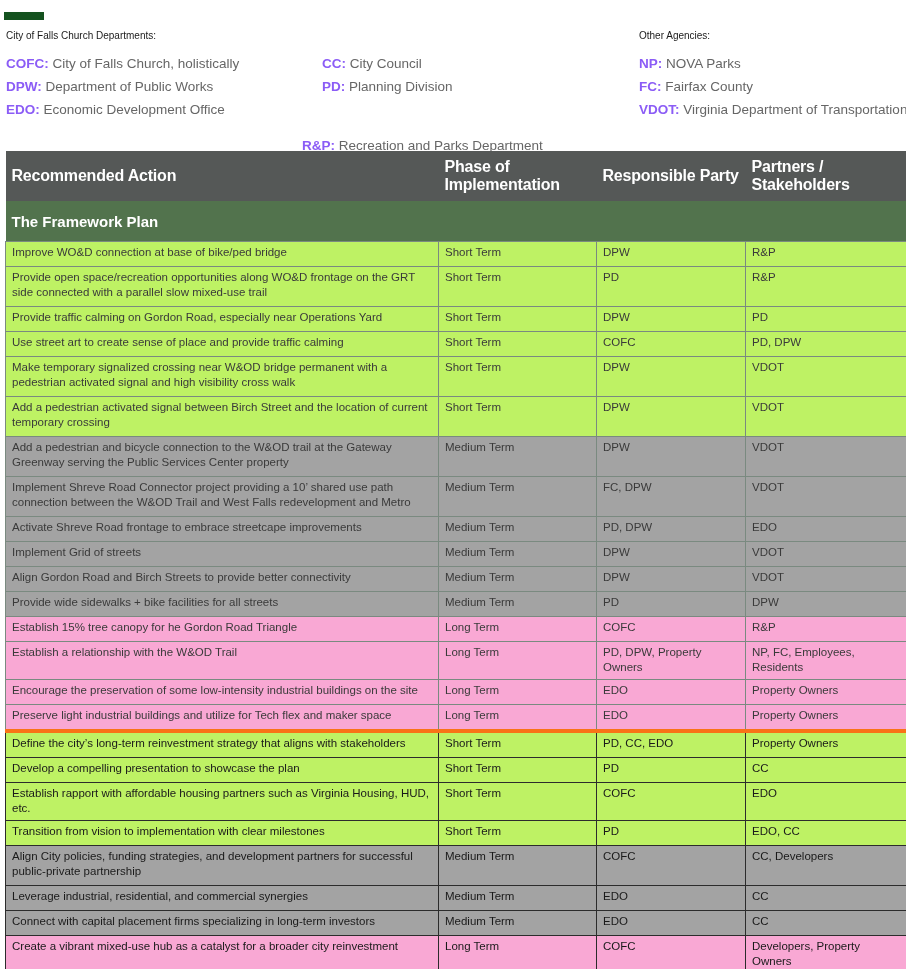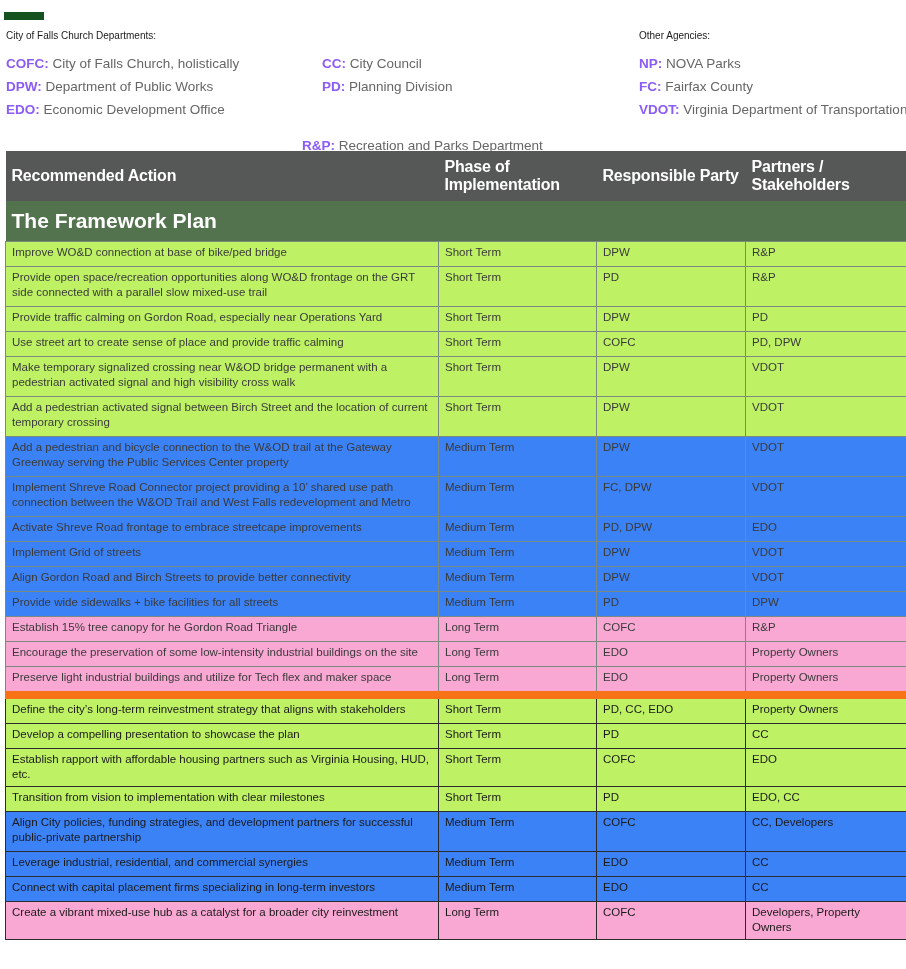--- a/index.html
+++ b/index.html
@@ -9,27 +9,27 @@
   .legend-heading { position: absolute; font-weight: normal; color: #1a1a1a; font-size: 10px; }
   .legend-item { position: absolute; color: #666; white-space: nowrap; }
   .legend-item .abbr { font-weight: bold; color: #8b5cf6; }
 
   table.plan { position: absolute; left: 5px; top: 151px; width: 901px; border-collapse: collapse; table-layout: fixed; font-family: "Liberation Sans", sans-serif; font-size: 11.5px; }
   table.plan col.c1 { width: 433px; }
   table.plan col.c2 { width: 158px; }
   table.plan col.c3 { width: 149px; }
   table.plan col.c4 { width: 161px; }
   .hdr th { background: #555857; color: #ffffff; font-weight: normal; text-align: left; height: 50px; padding: 0 6px; font-size: 16px; font-weight: bold; letter-spacing: -0.2px; }
-  .section td { background: #52734d; color: #ffffff; font-weight: bold; font-size: 21px; height: 40px; padding: 0 6px; }
+  .section td { background: #52734d; color: #ffffff; font-weight: bold; font-size: 15px; height: 40px; padding: 0 6px; }
   table.plan td.cell { border: 1px solid #7a8a80; padding: 3px 6px 4px 6px; vertical-align: top; color: #3a3a3a; line-height: 15px; }
   tr.short td.cell { background: #bef264; }
-  tr.medium td.cell { background: #3b82f6; }
+  tr.medium td.cell { background: #a3a3a3; }
   tr.long td.cell { background: #f9a8d4; }
   tr.group2 td.cell { border-color: #2c2c2c; color: #1a1a1a; }
-  tr.group2-first td.cell { border-top: 8px solid #f97316; }
+  tr.group2-first td.cell { border-top: 4px solid #f97316; }
   tr.h1 td.cell { height: 17px; }
   tr.h2 td.cell { height: 32px; }
 </style>
 </head>
 <body>
 
 <div class="accent-bar"></div>
 
 <div class="legend">
   <div class="legend-heading" style="left:0; top:0;">City of Falls Church Departments:</div>
@@ -139,20 +139,26 @@
         <td class="cell">PD</td>
         <td class="cell">DPW</td>
       </tr>
       <tr class="long h1">
         <td class="cell">Establish 15% tree canopy for he Gordon Road Triangle</td>
         <td class="cell">Long Term</td>
         <td class="cell">COFC</td>
         <td class="cell">R&amp;P</td>
       </tr>
       <tr class="long h1">
+        <td class="cell">Establish a relationship with the W&amp;OD Trail</td>
+        <td class="cell">Long Term</td>
+        <td class="cell">PD, DPW, Property Owners</td>
+        <td class="cell">NP, FC, Employees, Residents</td>
+      </tr>
+      <tr class="long h1">
         <td class="cell">Encourage the preservation of some low-intensity industrial buildings on the site</td>
         <td class="cell">Long Term</td>
         <td class="cell">EDO</td>
         <td class="cell">Property Owners</td>
       </tr>
       <tr class="long h1">
         <td class="cell">Preserve light industrial buildings and utilize for Tech flex and maker space</td>
         <td class="cell">Long Term</td>
         <td class="cell">EDO</td>
         <td class="cell">Property Owners</td>

